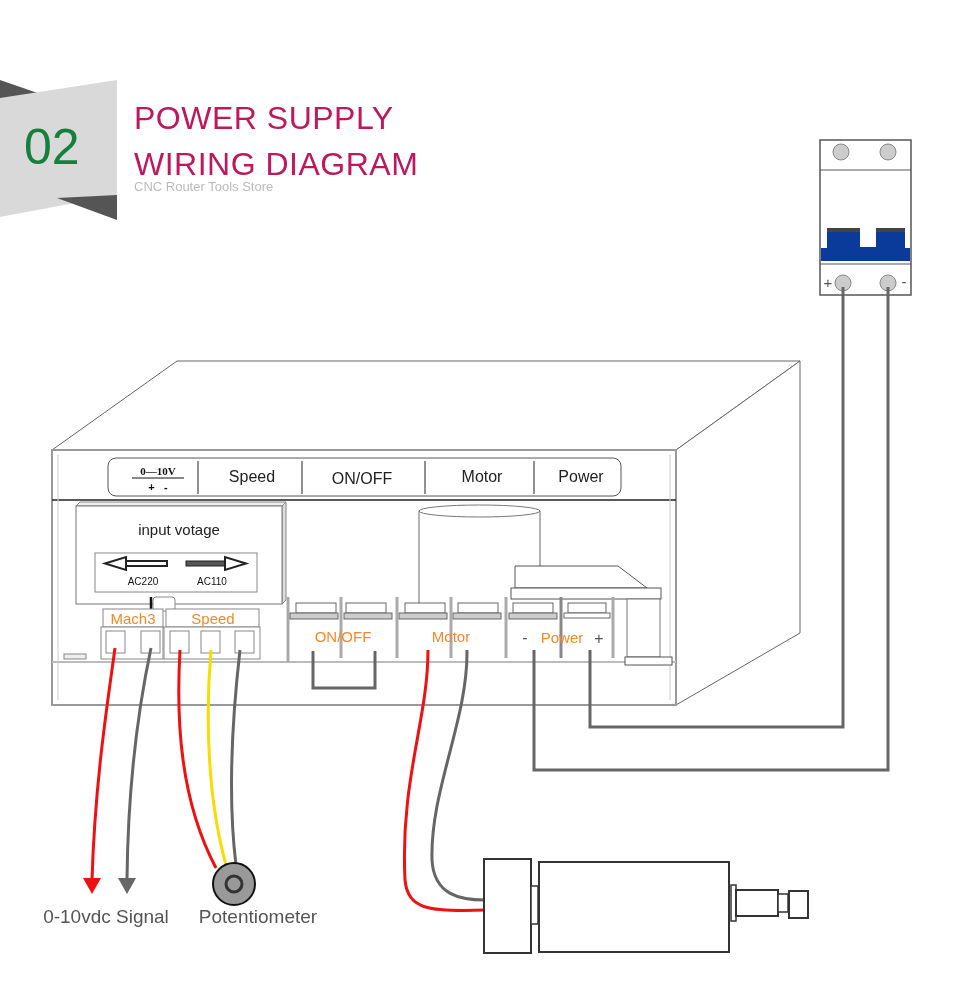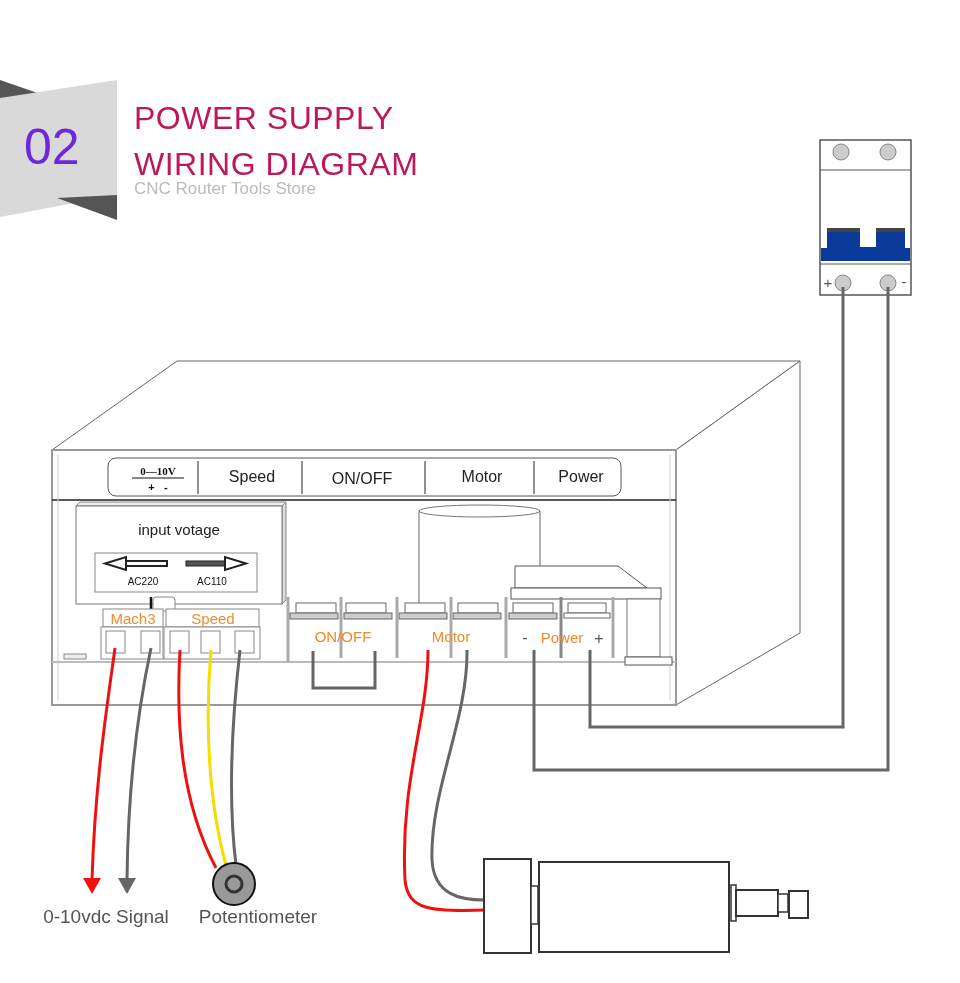--- a/index.html
+++ b/index.html
@@ -1,22 +1,22 @@
 <!DOCTYPE html>
 <html><head>
 <meta charset="utf-8">
 <style>
   html, body { margin: 0; padding: 0; background: #ffffff; }
   body { width: 960px; height: 983px; position: relative; overflow: hidden; font-family: "Liberation Sans", sans-serif; }
   .header-badge { position: absolute; left: 0; top: 80px; width: 117px; height: 140px; }
-  .badge-num { position: absolute; left: 24px; top: 118px; font-size: 50px; color: #6d28d9; font-family: "Liberation Sans", sans-serif; }
+  .badge-num { position: absolute; left: 24px; top: 118px; font-size: 50px; color: #15803d; font-family: "Liberation Sans", sans-serif; }
   .title { position: absolute; left: 134px; font-size: 32px; color: #be185d; letter-spacing: 0.5px; font-family: "Liberation Sans", sans-serif; }
   .title1 { top: 100px; }
   .title2 { top: 146px; }
-  .subtitle { position: absolute; left: 134px; top: 179px; font-size: 17px; color: #bbbbbb; font-family: "Liberation Sans", sans-serif; }
+  .subtitle { position: absolute; left: 134px; top: 179px; font-size: 13px; color: #bbbbbb; font-family: "Liberation Sans", sans-serif; }
   svg.diagram { position: absolute; left: 0; top: 0; }
   .svg-label { font-family: "Liberation Sans", sans-serif; }
 </style>
 </head>
 <body>
 
 <svg class="header-badge" width="117" height="140" viewBox="0 0 117 140">
   <polygon points="0,0 52,18 0,18" fill="#555555"></polygon>
   <polygon points="0,18 117,0 117,115 0,137" fill="#d9d9d9"></polygon>
   <polygon points="57,118 117,115 117,140" fill="#555555"></polygon>

